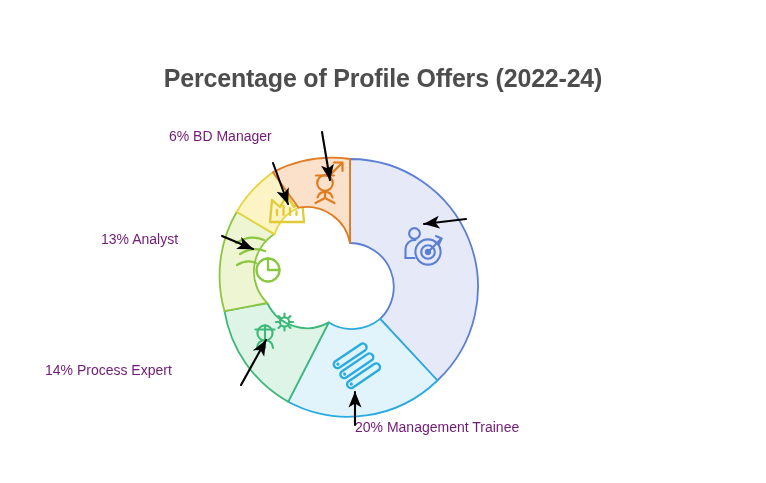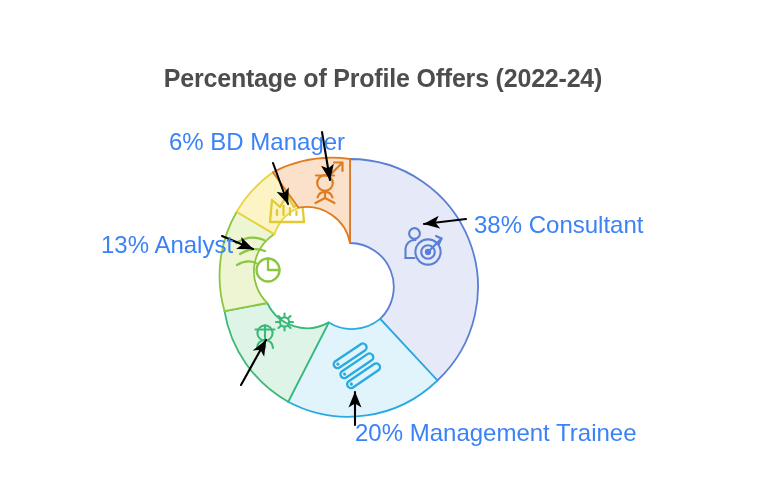--- a/index.html
+++ b/index.html
@@ -35,22 +35,22 @@
   svg.donut {
     position: absolute;
     left: 0;
     top: 0;
     width: 766px;
     height: 483px;
     overflow: visible;
   }
   .lbl {
     position: absolute;
-    font-size: 24px;
-    color: #3b82f6;
+    font-size: 14px;
+    color: #701a75;
     white-space: nowrap;
     line-height: 1.2;
   }
   .lbl-bd        { left: 169px; top: 128px; }
   .lbl-assistant { left: 46px;  top: 154px; }
   .lbl-analyst   { left: 101px; top: 231px; }
   .lbl-process   { left: 45px;  top: 362px; }
   .lbl-mgmt      { left: 355px; top: 419px; }
   .lbl-consult   { left: 474px; top: 211px; }
 </style>
@@ -176,18 +176,18 @@
       <line x1="355" y1="425" x2="355" y2="392" marker-end="url(#arrowhead)"></line>
       <line x1="466" y1="219" x2="424" y2="224" marker-end="url(#arrowhead)"></line>
     </g>
   </svg>
 
   <div class="lbl lbl-bd">6% BD Manager</div>
 
 
   <div class="lbl lbl-analyst">13% Analyst</div>
 
+  <div class="lbl lbl-process">14% Process Expert</div>
 
   <div class="lbl lbl-mgmt">20% Management Trainee</div>
 
-  <div class="lbl lbl-consult">38% Consultant</div>
 
 </div>
 
 </body></html>

